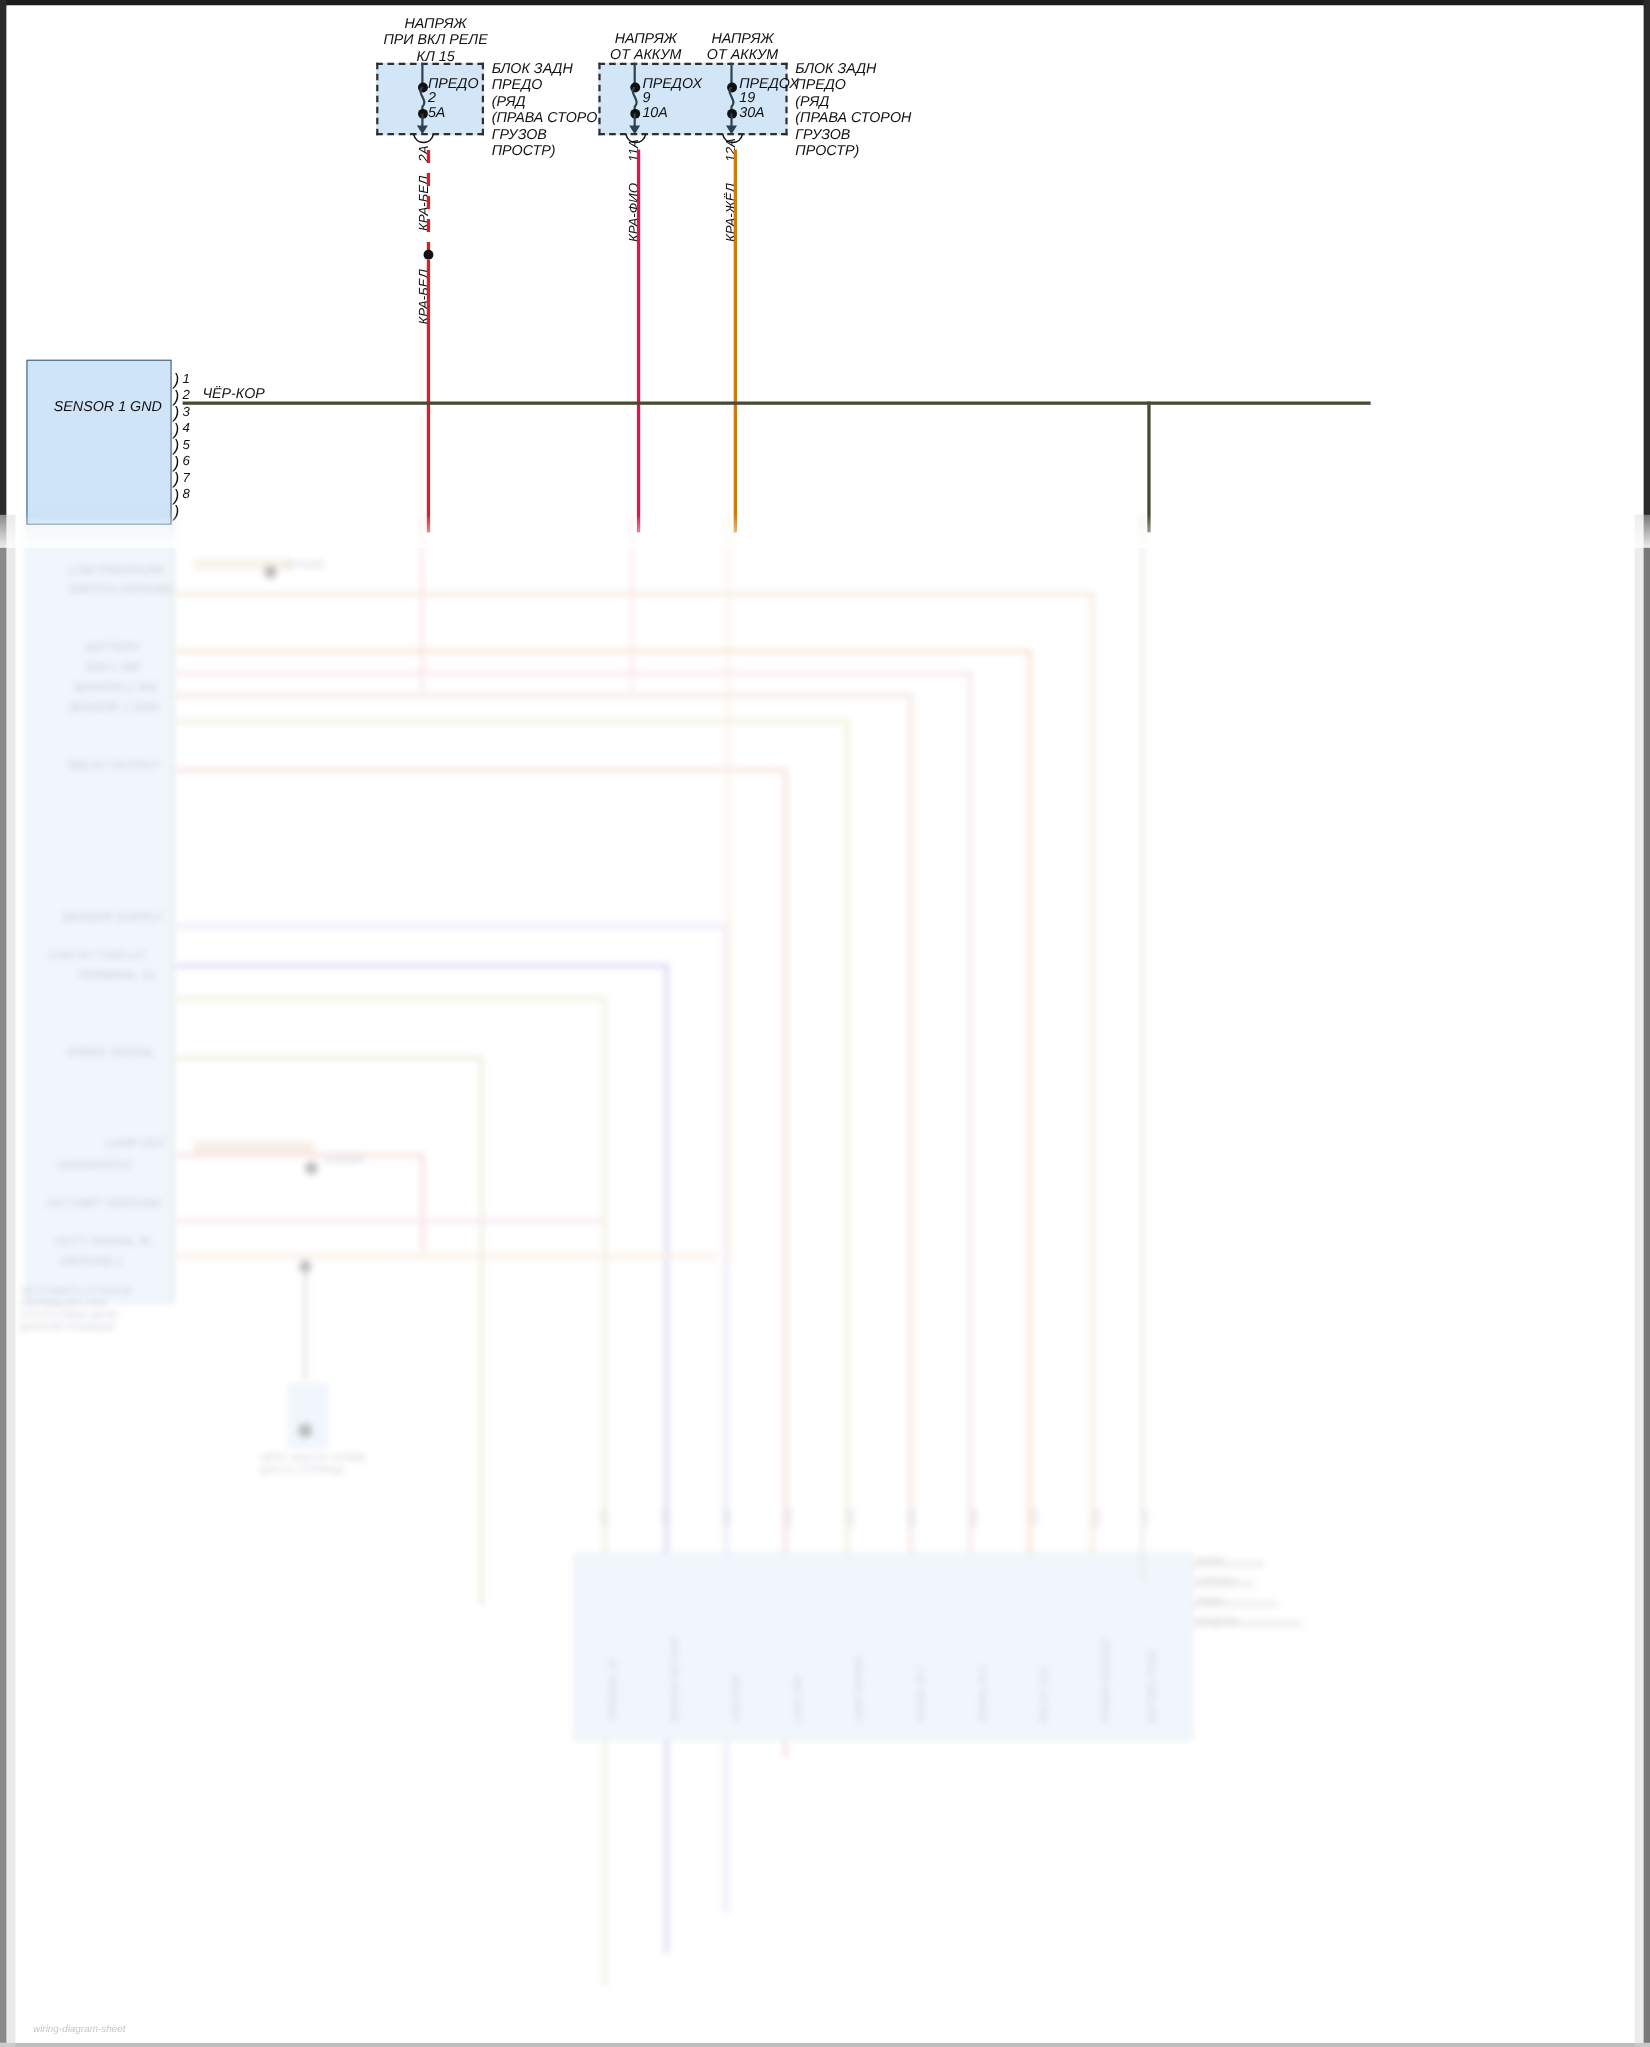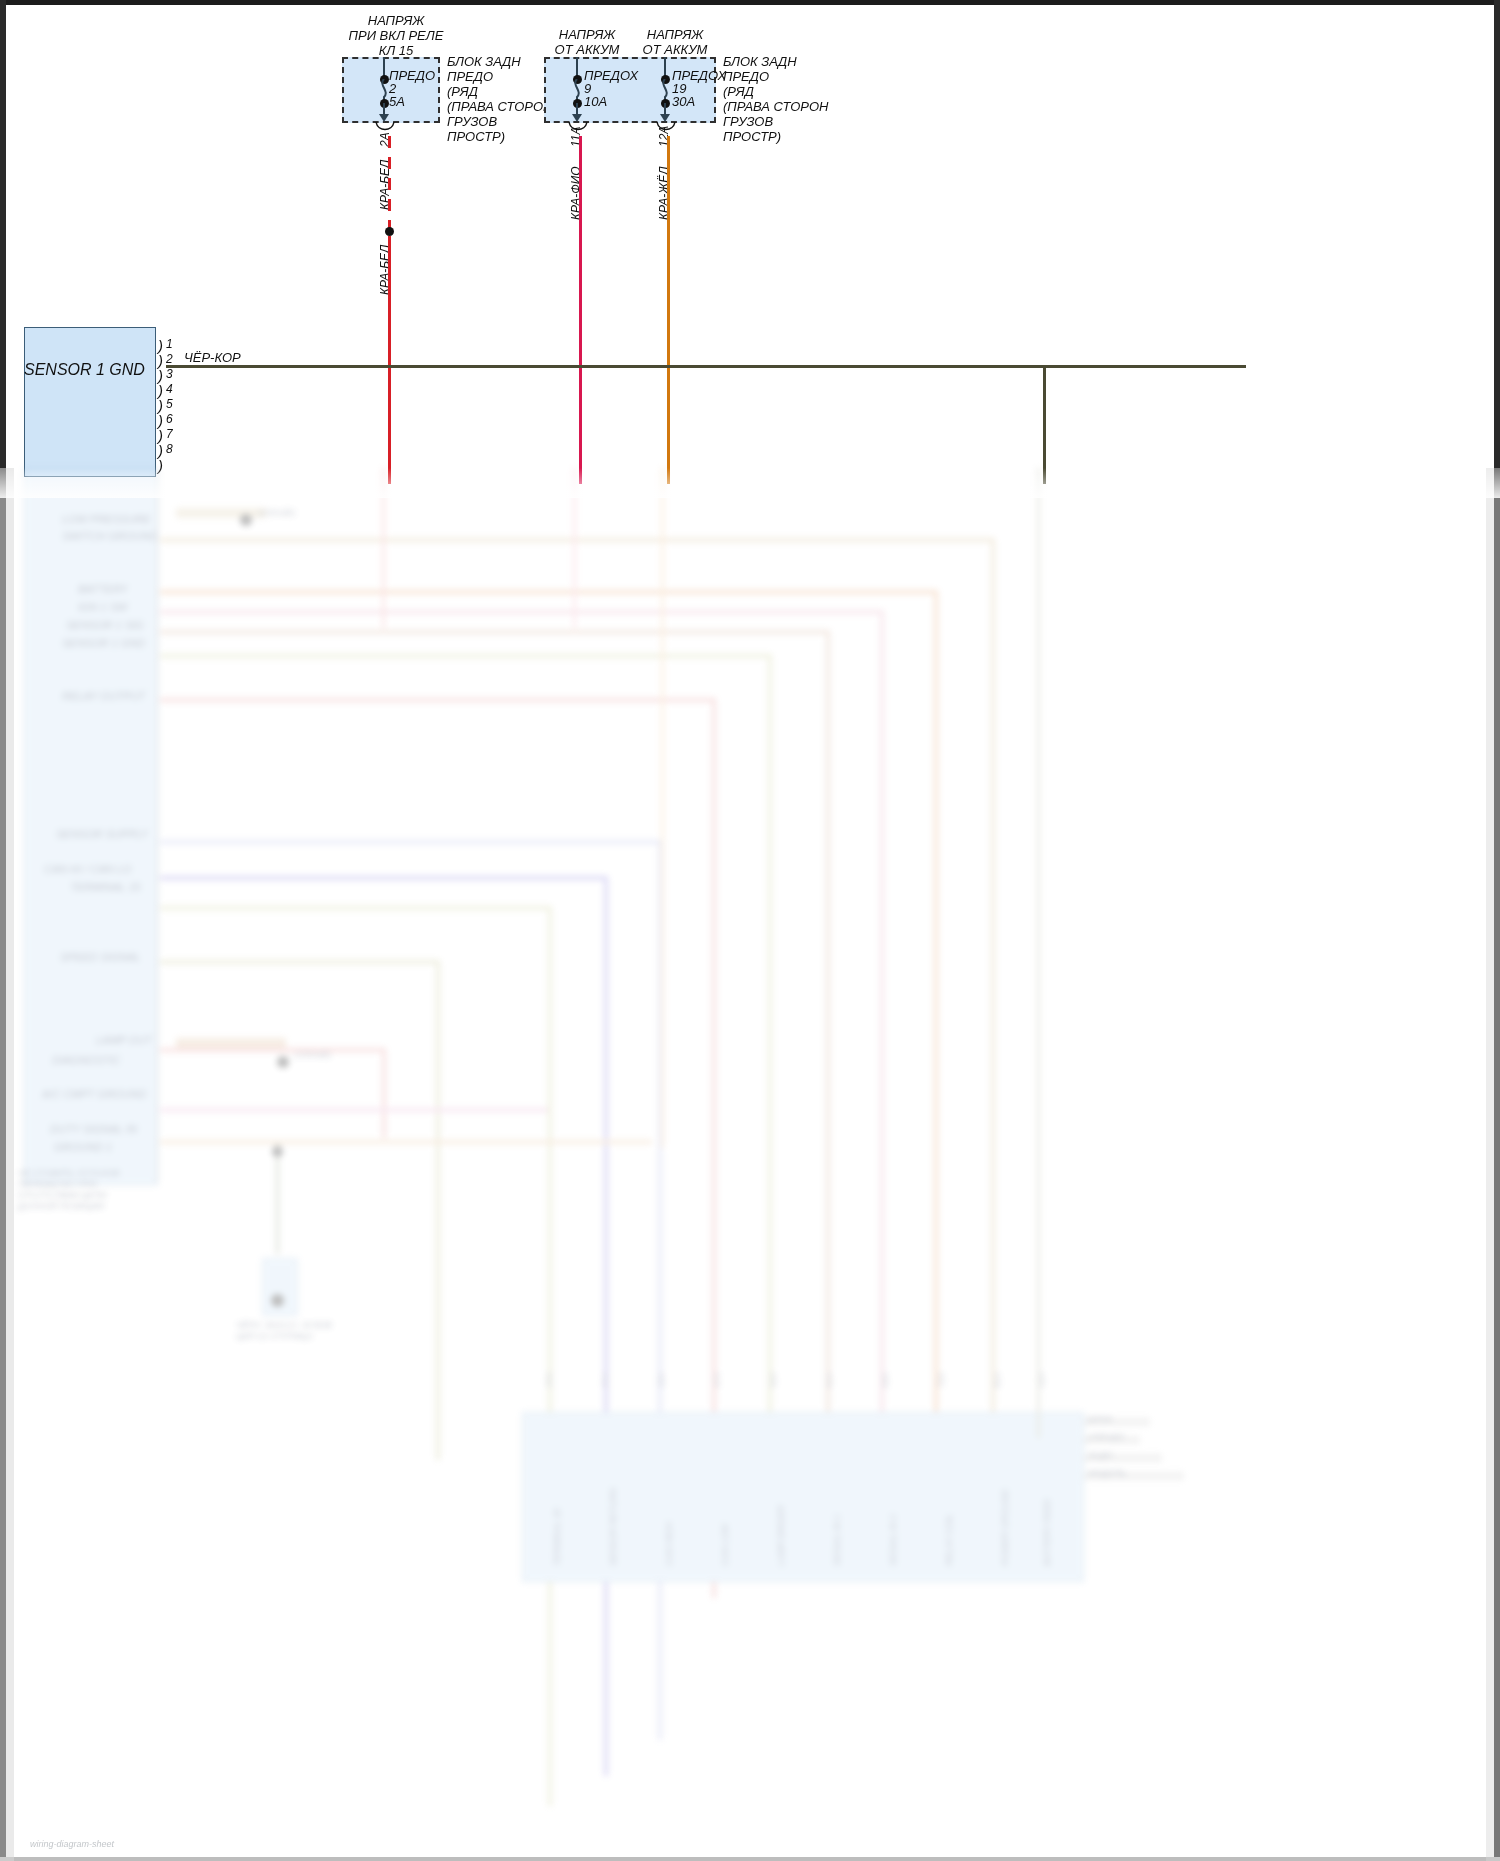--- a/index.html
+++ b/index.html
@@ -217,21 +217,21 @@
 (РЯД
 (ПРАВА СТОРОН
 ГРУЗОВ
 ПРОСТР)</div>
 
     <div class="vlbl" style="left:651px;top:142px;">12A</div>
     <div class="vlbl" style="left:651px;top:215px;">КРА-ЖЁЛ</div>
     <div class="wire" style="left:661px;top:131px;width:3px;height:348px;background:#d2780f;"></div>
 
     <div class="box" style="left:18px;top:322px;width:132px;height:150px;"></div>
-    <div class="lbl" style="left:18px;top:357px;width:148px;font-size:16px;">SENSOR 1 GND</div>
+    <div class="lbl" style="left:18px;top:357px;width:148px;text-align:center;font-size:13px;">SENSOR 1 GND</div>
 
     <div class="pincurl" style="left:152px;top:336px;">)</div>
     <div class="pinnum" style="left:160px;top:332px;">1</div>
     <div class="pincurl" style="left:152px;top:351px;">)</div>
     <div class="pinnum" style="left:160px;top:347px;">2</div>
     <div class="pincurl" style="left:152px;top:366px;">)</div>
     <div class="pinnum" style="left:160px;top:362px;">3</div>
     <div class="pincurl" style="left:152px;top:381px;">)</div>
     <div class="pinnum" style="left:160px;top:377px;">4</div>
     <div class="pincurl" style="left:152px;top:396px;">)</div>

